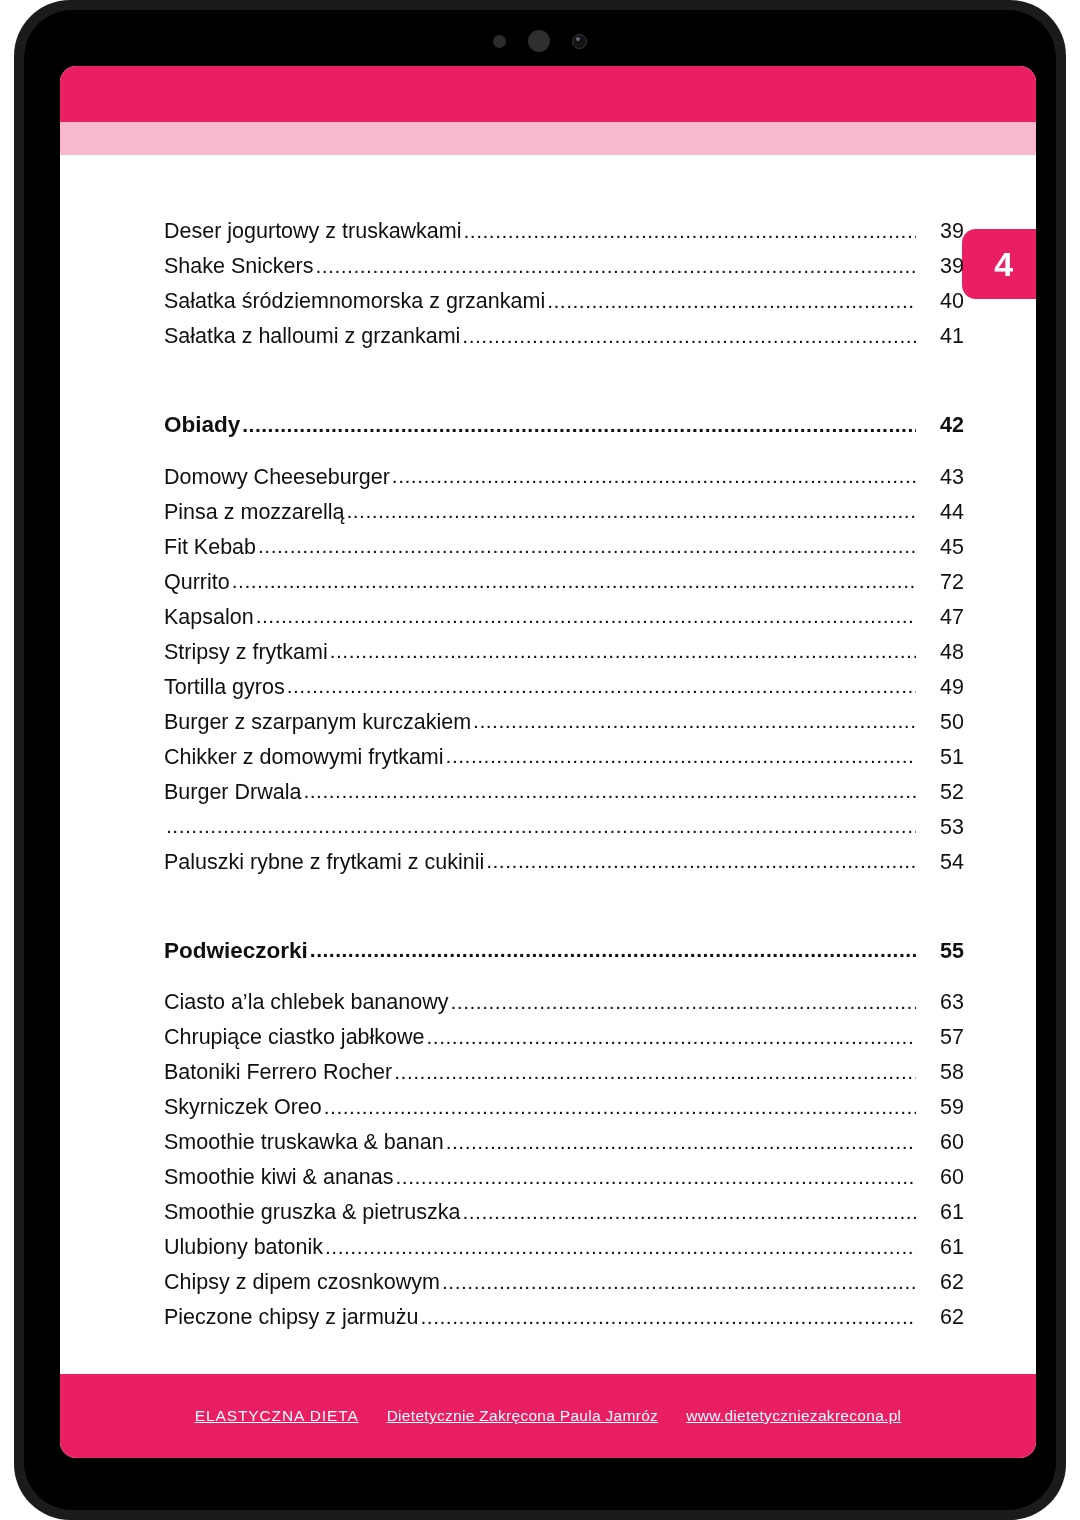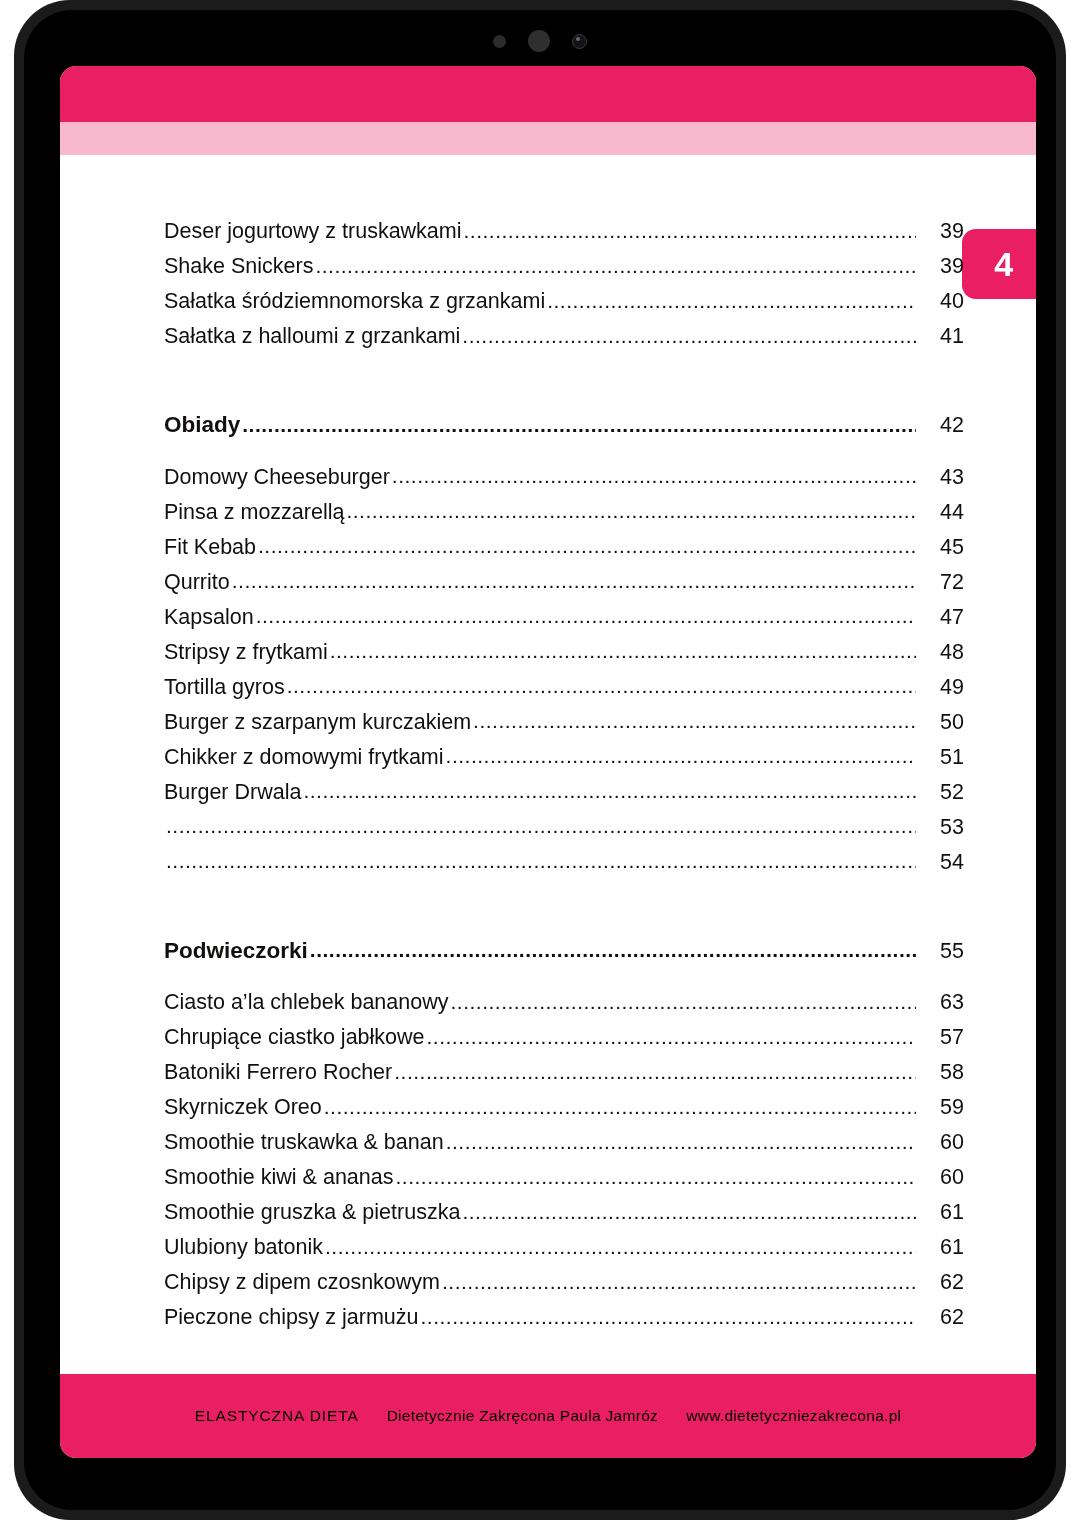--- a/index.html
+++ b/index.html
@@ -155,43 +155,44 @@
     font-size: 21.5px;
   }
 
   .toc-entry.section {
     font-weight: bold;
     font-size: 22.5px;
     margin-top: 32px;
     margin-bottom: 30px;
   }
   .toc-entry.section .page {
-    font-weight: normal;
+    font-weight: bold;
     margin-top: 8px;
   }
   .group-gap {
     height: 14px;
   }
 
   .footer-band {
     position: absolute;
     left: 0;
     bottom: 0;
     width: 100%;
     height: 84px;
     background: #e91e63;
     display: flex;
     align-items: center;
     justify-content: center;
     gap: 0;
   }
   .footer-text {
-    color: #000000;
+    color: #ffffff;
     font-size: 15.5px;
     letter-spacing: 0.3px;
+    text-decoration: underline;
   }
   .footer-brand {
     font-weight: normal;
     letter-spacing: 0.9px;
   }
   .footer-sep {
     display: inline-block;
     width: 28px;
   }
 </style>
@@ -291,20 +292,21 @@
         <div class="toc-entry">
           <span class="label">Burger Drwala</span>
           <span class="dots">...............................................................................................................................................................</span>
           <span class="page">52</span>
         </div>
         <div class="toc-entry">
           <span class="dots">...............................................................................................................................................................</span>
           <span class="page">53</span>
         </div>
         <div class="toc-entry">
+          <span class="label">Paluszki rybne z frytkami z cukinii</span>
           <span class="dots">...............................................................................................................................................................</span>
           <span class="page">54</span>
         </div>
         <div class="group-gap"></div>
         <div class="toc-entry section">
           <span class="label">Podwieczorki</span>
           <span class="dots">...............................................................................................................................................................</span>
           <span class="page">55</span>
         </div>
         <div class="toc-entry">

